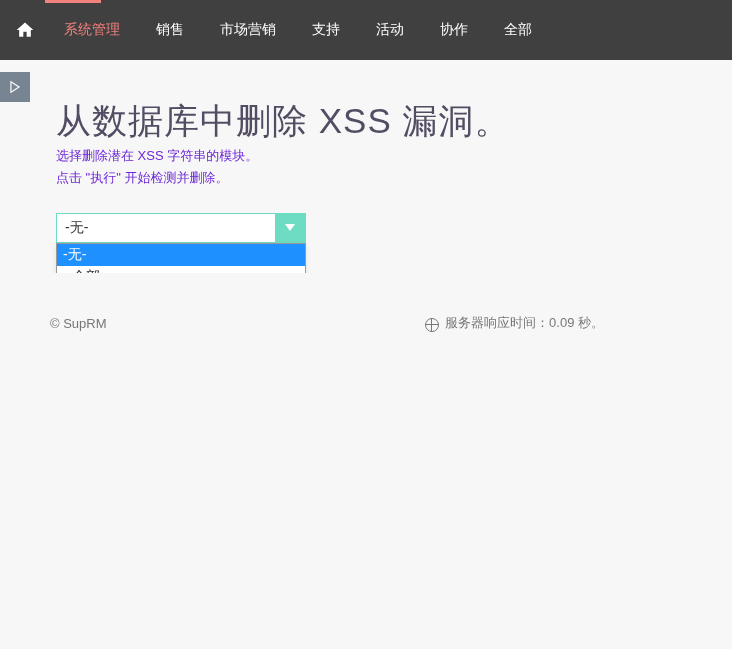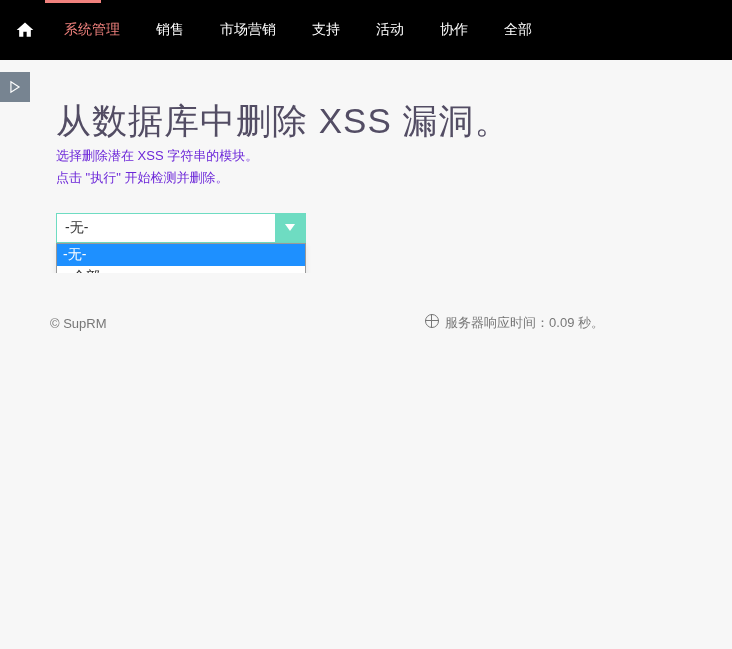--- a/index.html
+++ b/index.html
@@ -1,37 +1,37 @@
 <!DOCTYPE html>
 <html><head>
 <meta charset="utf-8">
 <style>
 * { margin: 0; padding: 0; box-sizing: border-box; }
 body { font-family: "Microsoft YaHei", "Segoe UI", sans-serif; background: #f7f7f7; width: 732px; }
-.topnav { background: #000000; height: 60px; display: flex; align-items: center; padding: 0 4px; }
+.topnav { background: #404040; height: 60px; display: flex; align-items: center; padding: 0 4px; }
 .topnav .accent { position: absolute; top: 0; left: 45px; width: 56px; height: 3px; background: #f0817d; }
 .home-icon { color: #fff; font-size: 22px; margin: 0 10px; display: inline-flex; }
 .nav-item { color: #fff; font-size: 14px; padding: 0 18px; cursor: pointer; }
 .nav-item.active { color: #f0817d; }
 .toolbar { margin-top: 12px; }
 .run-btn { width: 30px; height: 30px; background: #778491; display: inline-flex; align-items: center; justify-content: center; cursor: pointer; }
 .run-btn svg { display: block; }
 .content { padding: 0 56px 30px; }
 .page-title { font-size: 35px; font-weight: 300; color: #534d64; margin-top: -4px; letter-spacing: 1px; }
 .desc { font-size: 13px; color: #6d28d9; line-height: 1.7; }
 .select-wrap { margin-top: 24px; position: relative; width: 250px; }
 .select-field { height: 30px; border: 1px solid #6edcc2; display: flex; align-items: center; font-size: 14px; color: #333; background: #fff; }
 .select-val { flex: 1; padding: 0 8px; }
 .select-arrow { width: 30px; height: 30px; background: #6edcc2; display: flex; align-items: center; justify-content: center; }
 .dropdown { position: absolute; top: 30px; left: 0; width: 250px; background: #fff; border: 1px solid #999; font-size: 14px; color: #333; z-index: 10; box-shadow: 0 2px 6px rgba(0,0,0,0.08); }
 .dropdown-inner { max-height: 352px; overflow-y: scroll; }
 .opt { padding: 1px 6px; cursor: pointer; line-height: 1.4; }
 .opt.selected { background: #1e90ff; color: #fff; }
 .footer { position: absolute; top: 300px; left: 0; width: 628px; display: flex; justify-content: space-between; align-items: center; padding: 14px 24px 14px 50px; font-size: 13px; color: #777; z-index: 1; }
-.footer .right { display: flex; align-items: flex-start; gap: 6px; }
+.footer .right { display: flex; align-items: flex-end; gap: 6px; }
 .globe { width: 14px; height: 14px; border: 1.2px solid #777; border-radius: 50%; position: relative; display: inline-block; }
 .globe::before { content: ""; position: absolute; top: 5px; left: -1px; width: 14px; height: 1.2px; background: #777; }
 .globe::after { content: ""; position: absolute; left: 5px; top: -1px; height: 14px; width: 1.2px; background: #777; }
 
 .dropdown-inner::-webkit-scrollbar { width: 16px; }
 .dropdown-inner::-webkit-scrollbar-track { background: #f1f1f1; }
 .dropdown-inner::-webkit-scrollbar-thumb { background: #c1c1c1; }
 .dropdown-inner::-webkit-scrollbar-button { background: #f1f1f1; height: 16px; }
 </style>
 </head>

